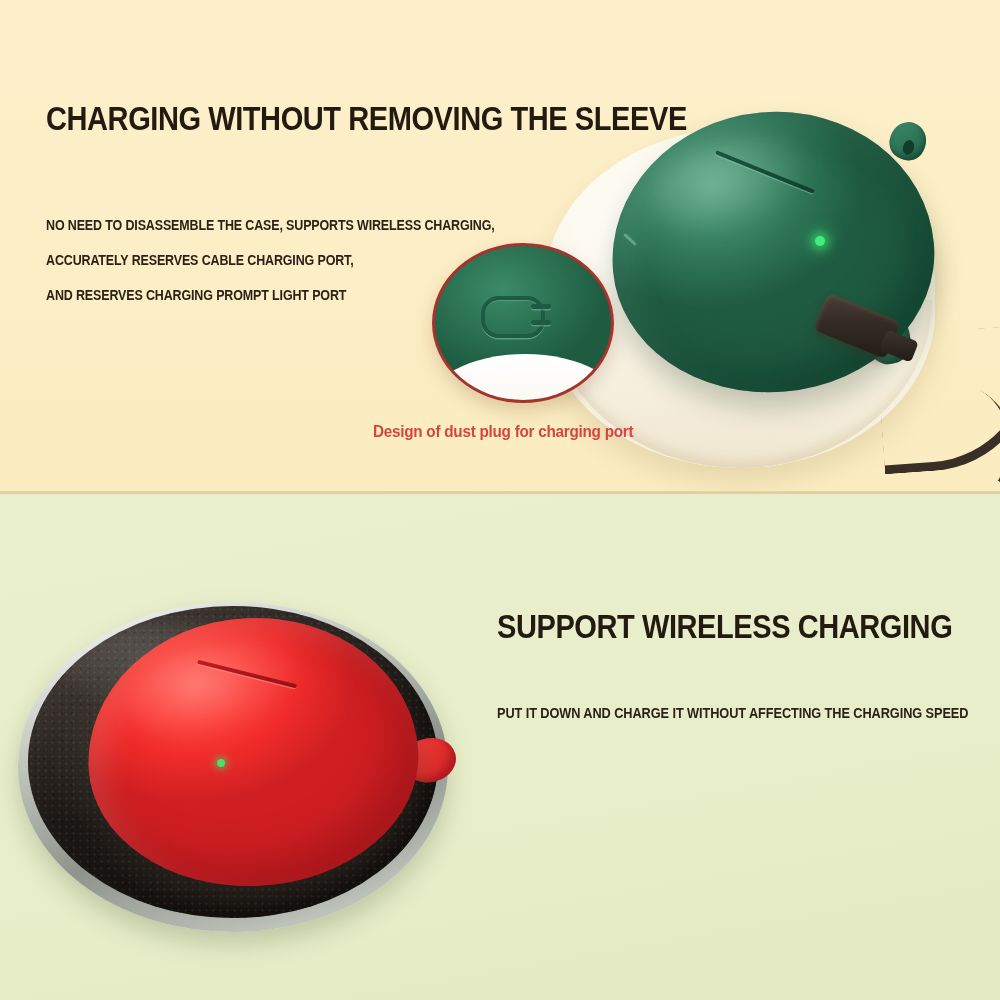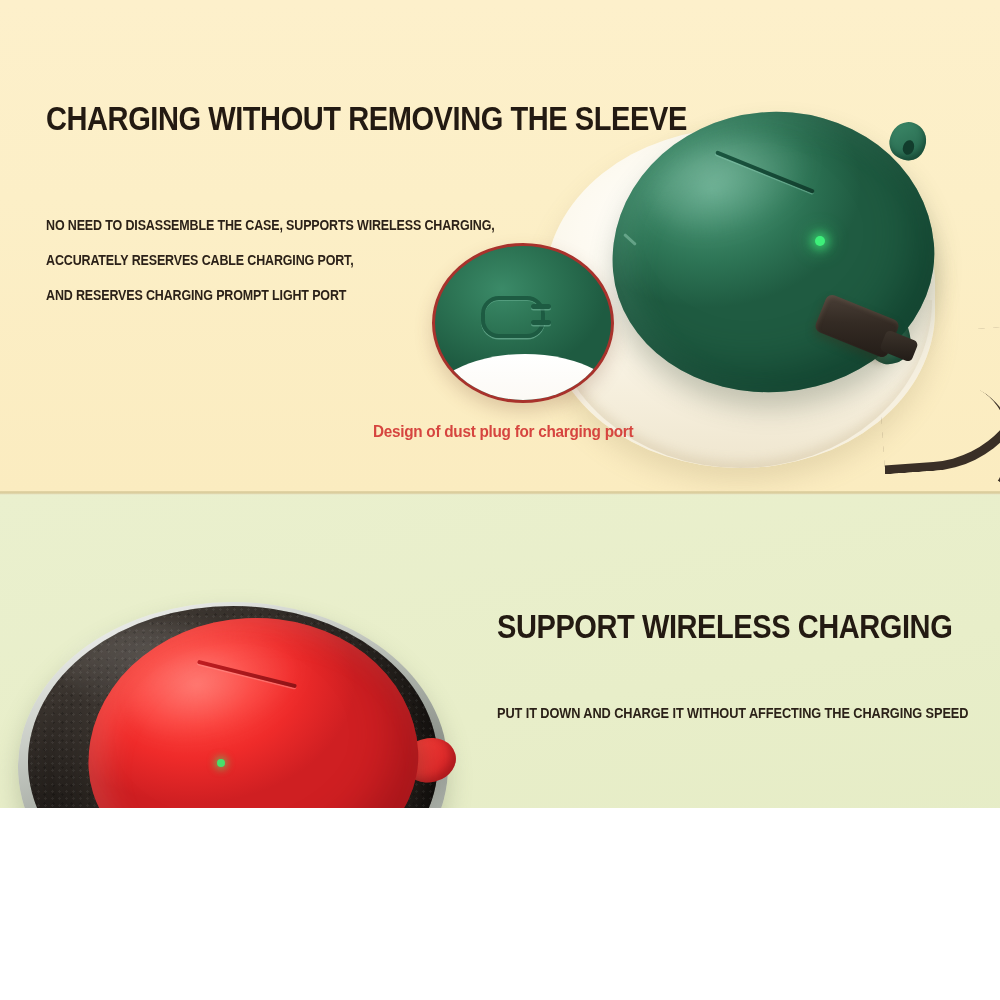--- a/index.html
+++ b/index.html
@@ -1,21 +1,21 @@
 <!DOCTYPE html>
 <html><head>
 <meta charset="utf-8">
 <style>
   html,body{margin:0;padding:0;}
   body{
     width:1000px;height:1000px;overflow:hidden;
     font-family:"Liberation Sans", sans-serif;
     background:#fff;
   }
-  .page{position:relative;width:1000px;height:808px;overflow:hidden;}
+  .page{position:relative;width:1000px;height:1000px;overflow:hidden;}
 
   
   .panel-top{
     position:absolute;left:0;top:0;width:1000px;height:493px;
     background:linear-gradient(180deg,#fdf0cb 0%,#fcefc7 40%,#fbecc0 100%);
     overflow:hidden;
   }
   .panel-divider{
     position:absolute;left:0;top:491px;width:1000px;height:4px;
     background:linear-gradient(180deg,#e3d5a6 0%,#d9cb9b 50%,#eef2d6 100%);

